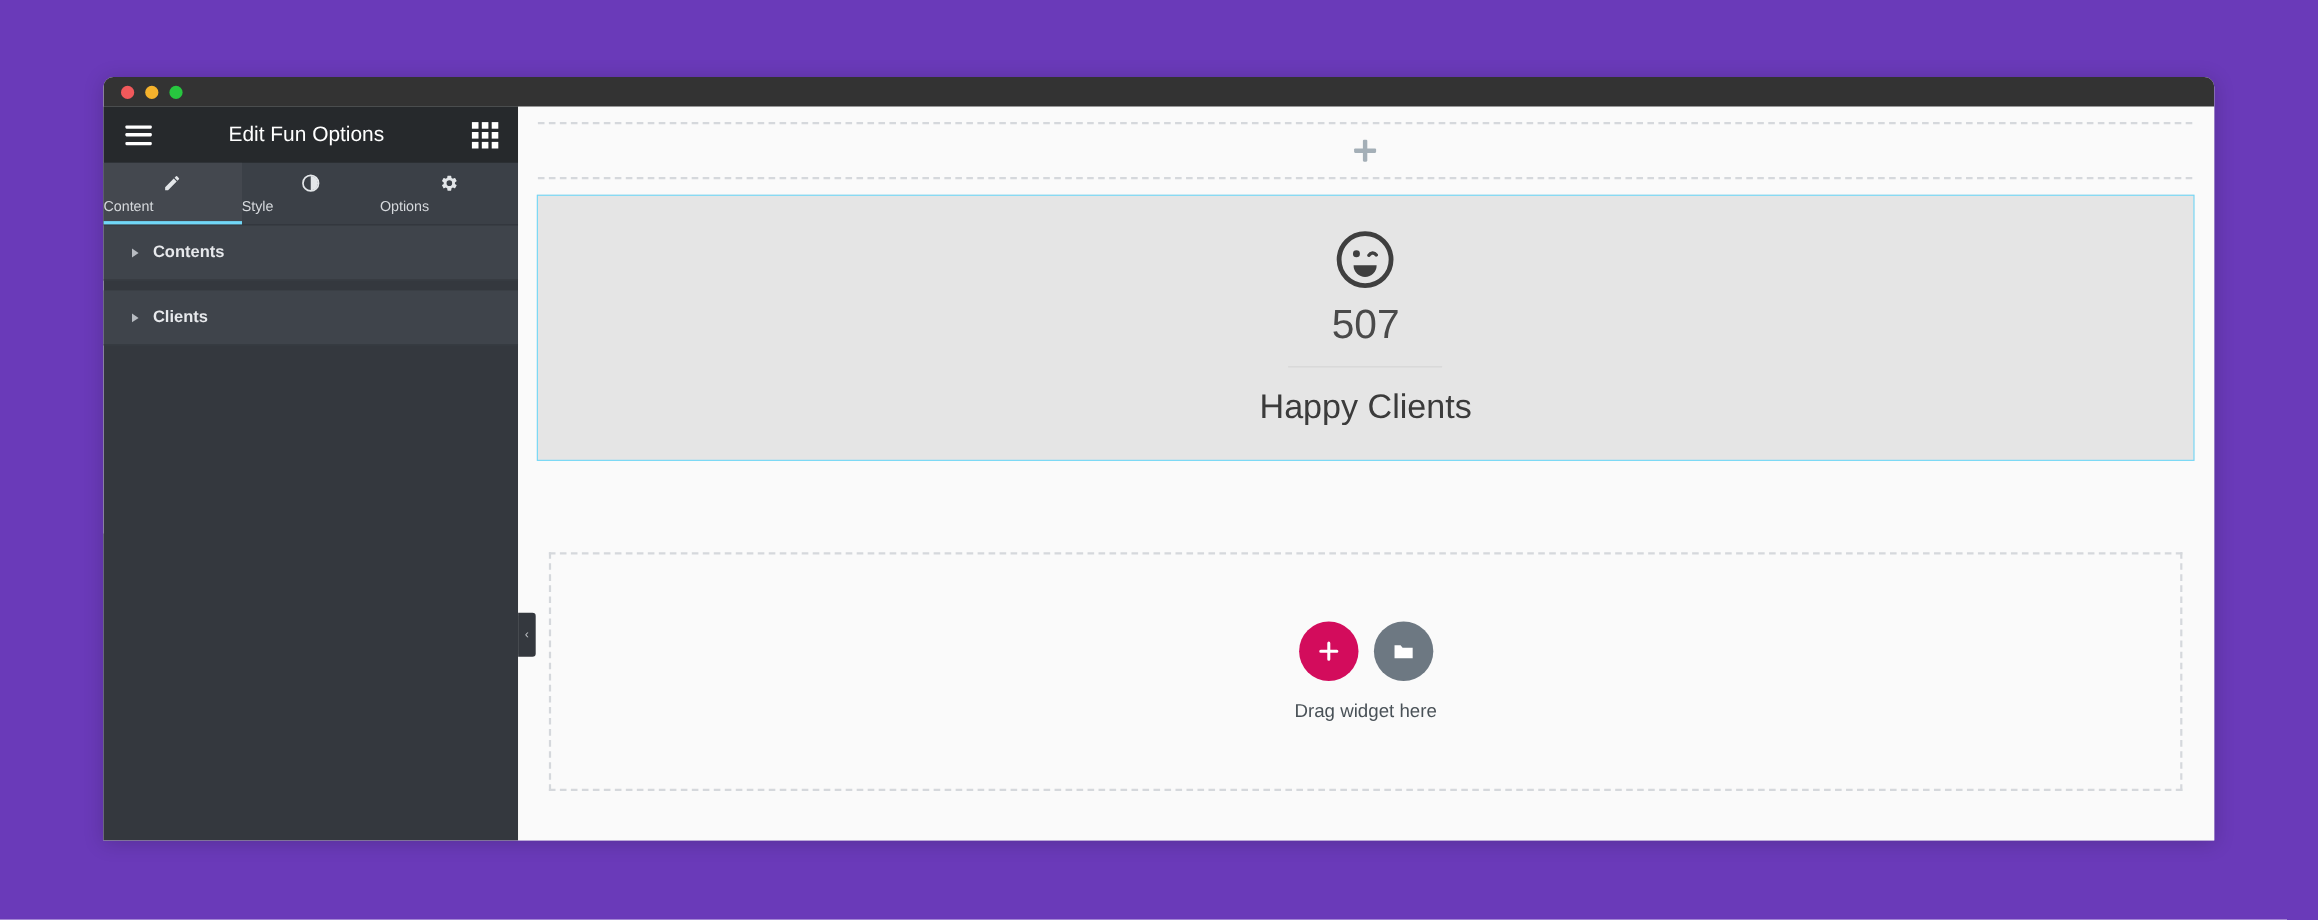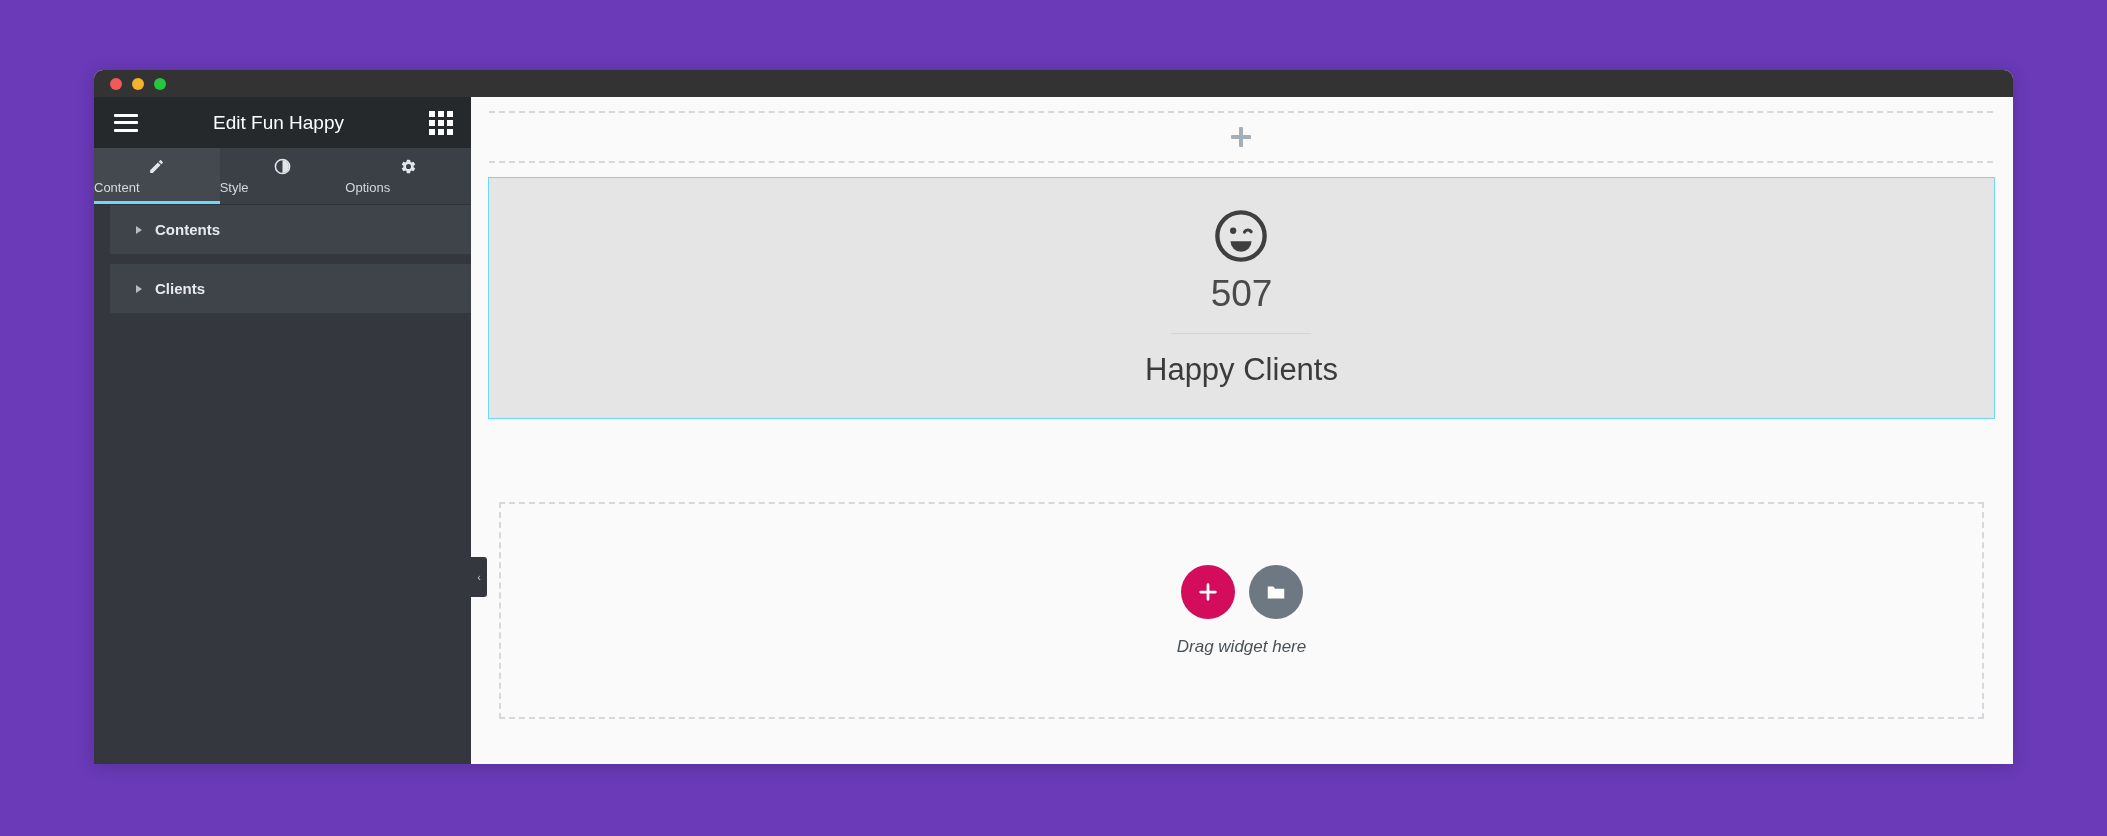--- a/index.html
+++ b/index.html
@@ -148,21 +148,20 @@
   .sections { flex: 1; }
   .section-row {
     height: 50px;
     background: #3f444b;
     display: flex;
     align-items: center;
     padding-left: 26px;
     box-sizing: border-box;
     border-bottom: 1px solid #34383e;
     cursor: pointer;
-    margin-left: 16px;
   }
   .section-row + .section-row { margin-top: 9px; }
   .caret {
     width: 0; height: 0;
     border-left: 6px solid #b8bcc2;
     border-top: 4.5px solid transparent;
     border-bottom: 4.5px solid transparent;
     margin-right: 13px;
   }
   .section-label {
@@ -286,21 +285,20 @@
     display: flex;
     align-items: center;
     justify-content: center;
     cursor: pointer;
   }
   .circle-btn.pink { background: #d30c5c; }
   .circle-btn.gray { background: #6d7882; }
   .circle-btn svg { display: block; }
   .drop-label {
     font-size: 17px;
-    font-style: italic;
     color: #495157;
   }
 </style>
 </head>
 <body>
 
 <div class="app-window">
 
   <div class="titlebar">
     <span class="dot red"></span>
@@ -311,21 +309,21 @@
   <div class="window-body">
 
     <div class="panel">
 
       <div class="panel-header">
         <div class="hamburger">
           <span></span>
             <span></span>
             <span></span>
         </div>
-        <div class="panel-title">Edit Fun Happy</div>
+        <div class="panel-title">Edit Fun Options</div>
         <div class="grid-icon">
           <i></i>
             <i></i>
             <i></i>
             <i></i>
             <i></i>
             <i></i>
             <i></i>
             <i></i>
             <i></i>

